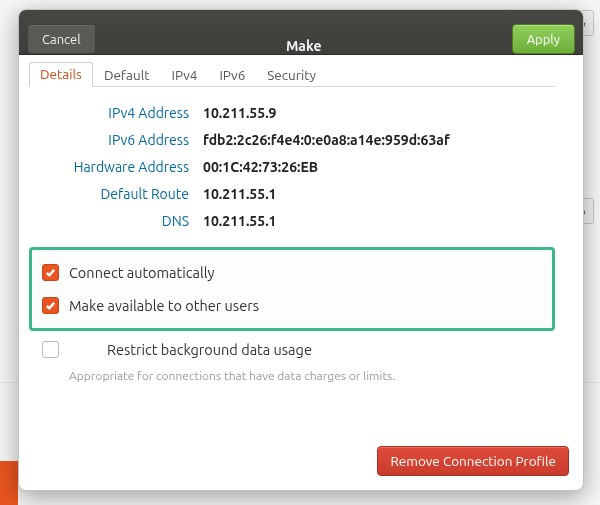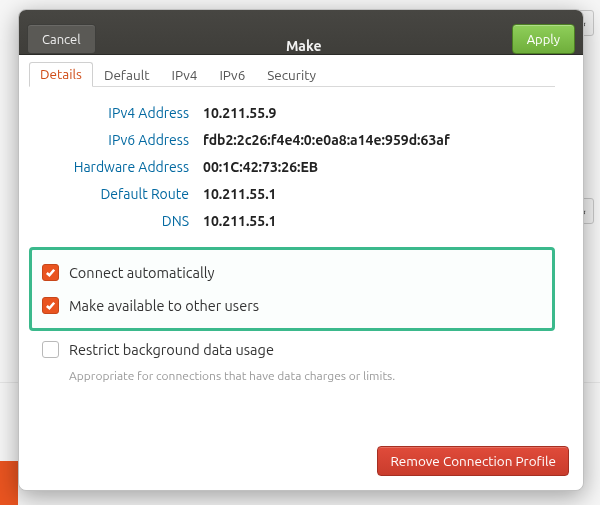--- a/index.html
+++ b/index.html
@@ -180,21 +180,21 @@
   .chk.checked svg { width: 11px; height: 11px; stroke: #fff; stroke-width: 2.8; fill: none; }
   .chk-label { color: #333; font-size: 14.5px; }
 
   .restrict-row {
     display: flex;
     align-items: flex-start;
     gap: 10px;
     margin-top: 10px;
     padding-left: 13px;
   }
-  .restrict-text .main { color: #333; font-size: 14.5px; }
+  .restrict-text .main { color: #333; font-size: 14.5px; margin-left: 38px; }
   .restrict-text .sub { color: #9a9a9a; font-size: 12px; margin-top: 11px; }
 
   .remove-btn {
     position: absolute;
     right: 14px;
     bottom: 14px;
     background: linear-gradient(#e04b3a, #c93c2c);
     color: #fff;
     border: 1px solid #a52f22;
     border-radius: 4px;

